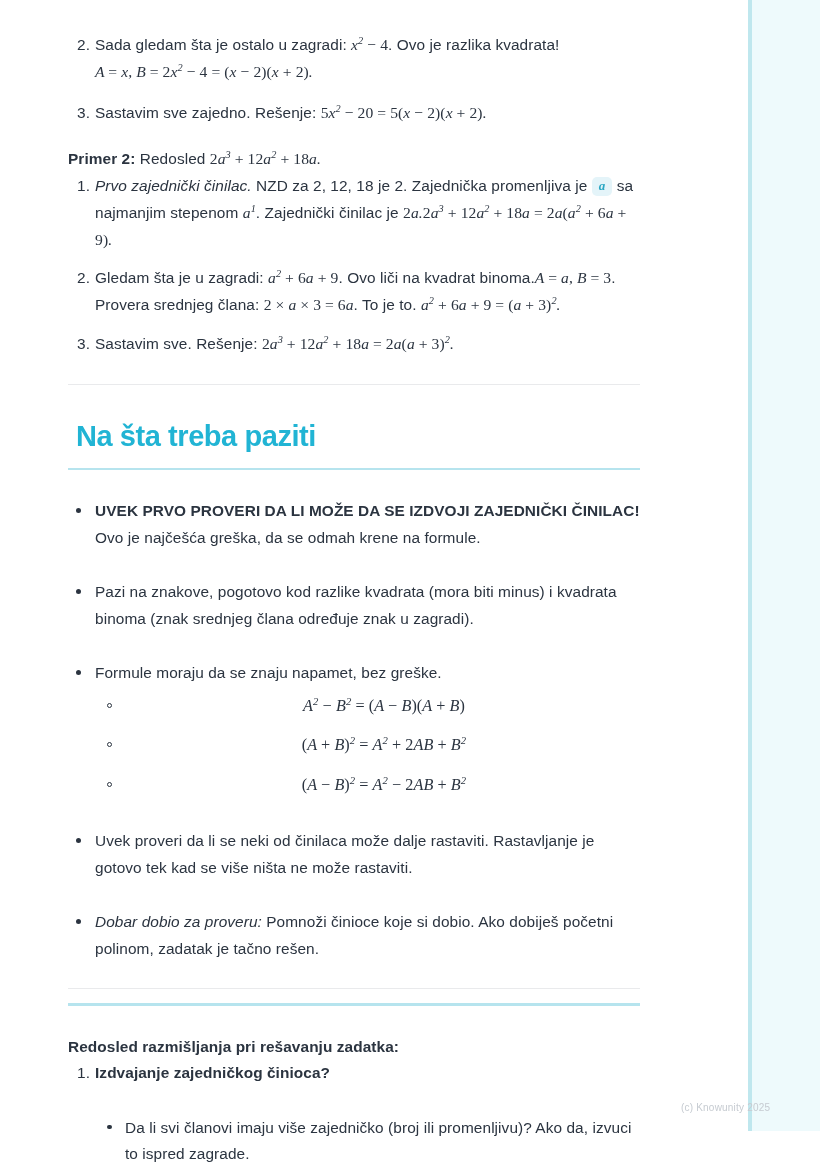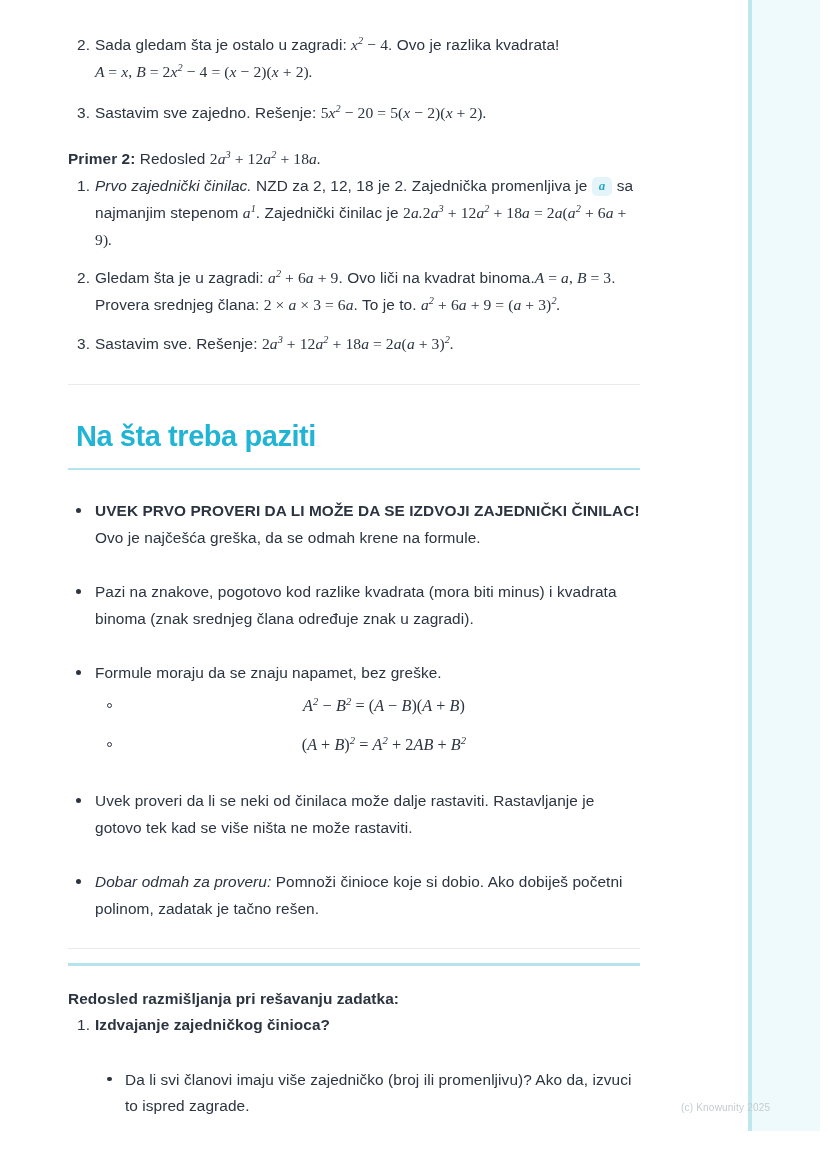--- a/index.html
+++ b/index.html
@@ -206,21 +206,21 @@
   .title-underline {
     height: 2.5px;
     background: #b6e4ee;
     width: 572px;
     margin-top: 14px;
   }
 
   .lead {
     font-weight: bold;
     font-size: 15.4px;
-    margin-top: 20px;
+    margin-top: 28px;
   }
 
   
   #watermark {
     position: absolute;
     left: 681px;
     top: 1102px;
     font-size: 10px;
     color: #c6cbd1;
     letter-spacing: 0.02em;
@@ -301,30 +301,34 @@
         <p>Formule moraju da se znaju napamet, bez greške.</p>
         <ul class="circles">
           <li>
             <span class="ring"></span>
             <span class="formula"><i>A</i><sup>2</sup> <span class="op">−</span> <i>B</i><sup>2</sup> <span class="op">=</span> <span class="paren">(</span><i>A</i> <span class="op">−</span> <i>B</i><span class="paren">)(</span><i>A</i> <span class="op">+</span> <i>B</i><span class="paren">)</span></span>
           </li>
           <li>
             <span class="ring"></span>
             <span class="formula"><span class="paren">(</span><i>A</i> <span class="op">+</span> <i>B</i><span class="paren">)</span><sup>2</sup> <span class="op">=</span> <i>A</i><sup>2</sup> <span class="op">+</span> <span class="num">2</span><i>AB</i> <span class="op">+</span> <i>B</i><sup>2</sup></span>
           </li>
+          <li>
+            <span class="ring"></span>
+            <span class="formula"><span class="paren">(</span><i>A</i> <span class="op">−</span> <i>B</i><span class="paren">)</span><sup>2</sup> <span class="op">=</span> <i>A</i><sup>2</sup> <span class="op">−</span> <span class="num">2</span><i>AB</i> <span class="op">+</span> <i>B</i><sup>2</sup></span>
+          </li>
         </ul>
       </li>
       <li>
         <span class="dot"></span>
         <p>Uvek proveri da li se neki od činilaca može dalje rastaviti. Rastavljanje je gotovo tek kad se više ništa ne može rastaviti.</p>
       </li>
       <li>
         <span class="dot"></span>
         <p>
-          <span class="it">Dobar odmah za proveru:</span><span> Pomnoži činioce koje si dobio. Ako dobiješ početni polinom, zadatak je tačno rešen.</span>
+          <span class="it">Dobar dobio za proveru:</span><span> Pomnoži činioce koje si dobio. Ako dobiješ početni polinom, zadatak je tačno rešen.</span>
         </p>
       </li>
     </ul>
 
     <hr class="rule">
 
     <div class="title-underline"></div>
 
     <p class="lead">Redosled razmišljanja pri rešavanju zadatka:</p>
 

